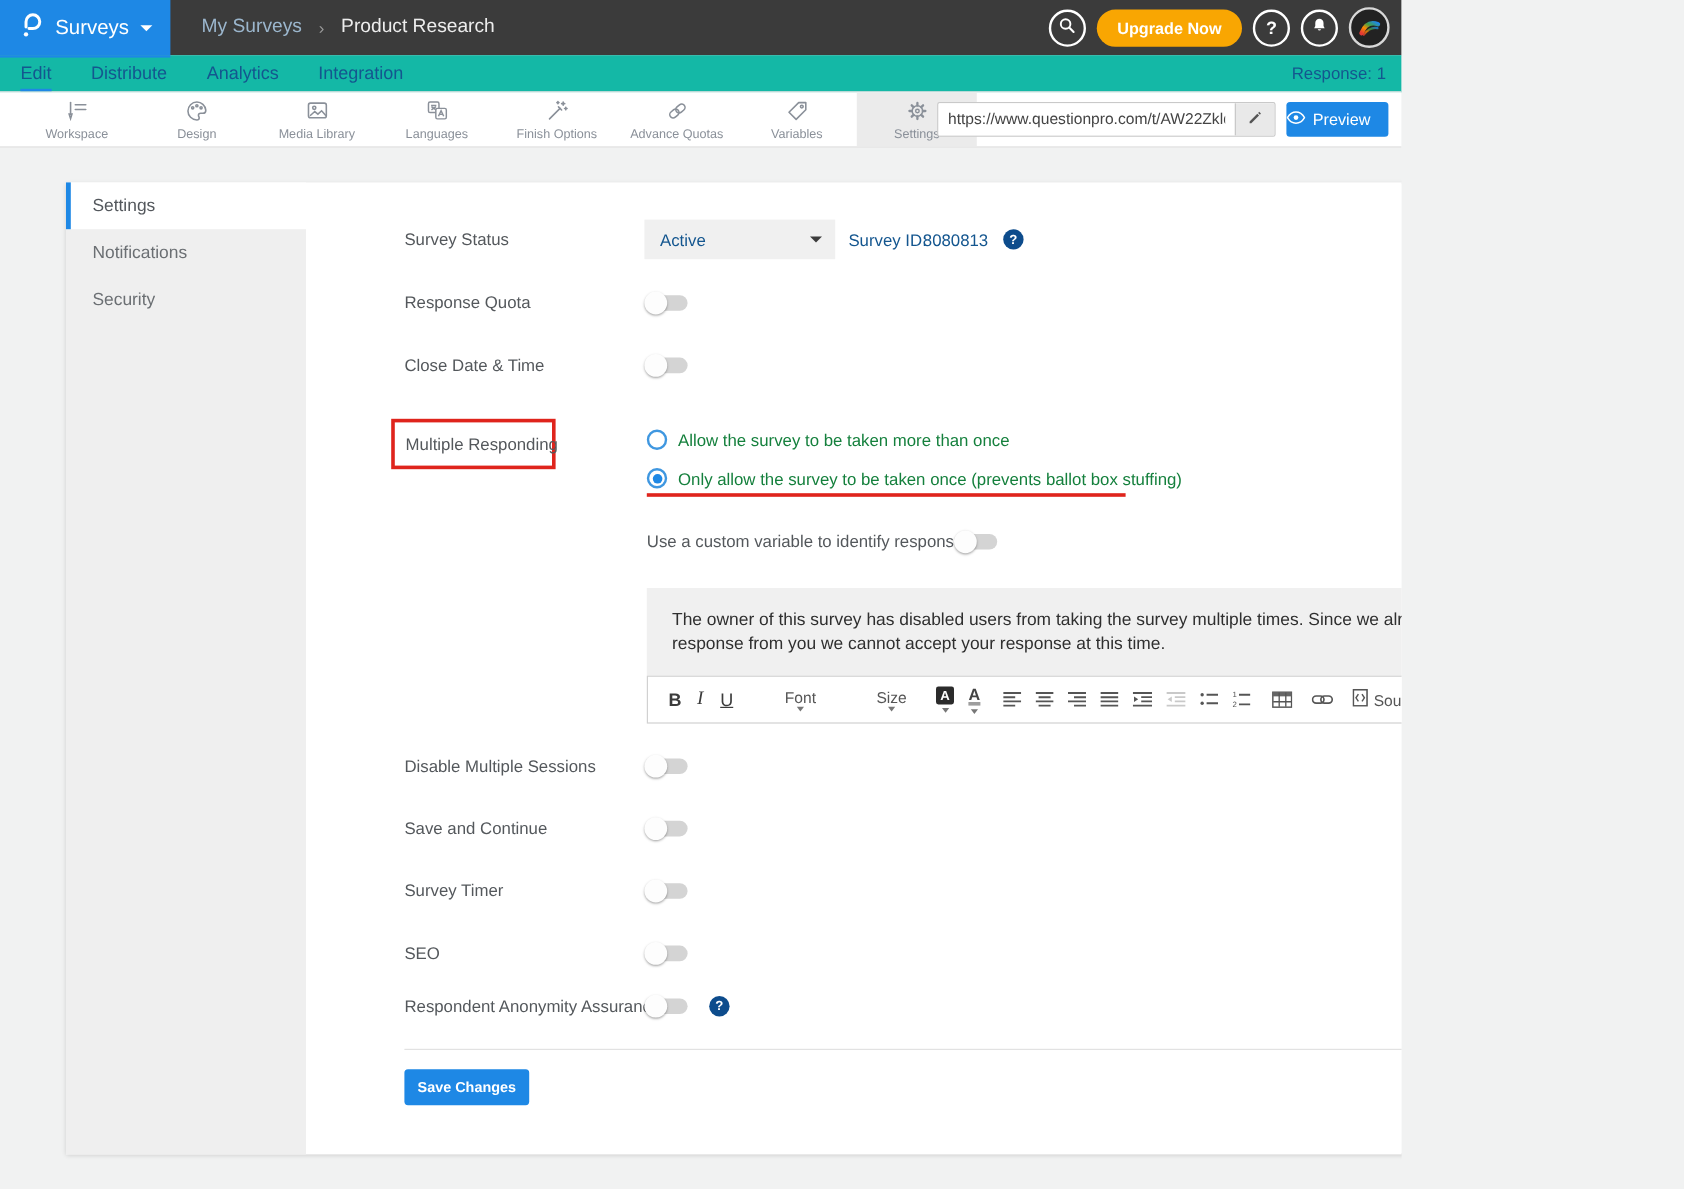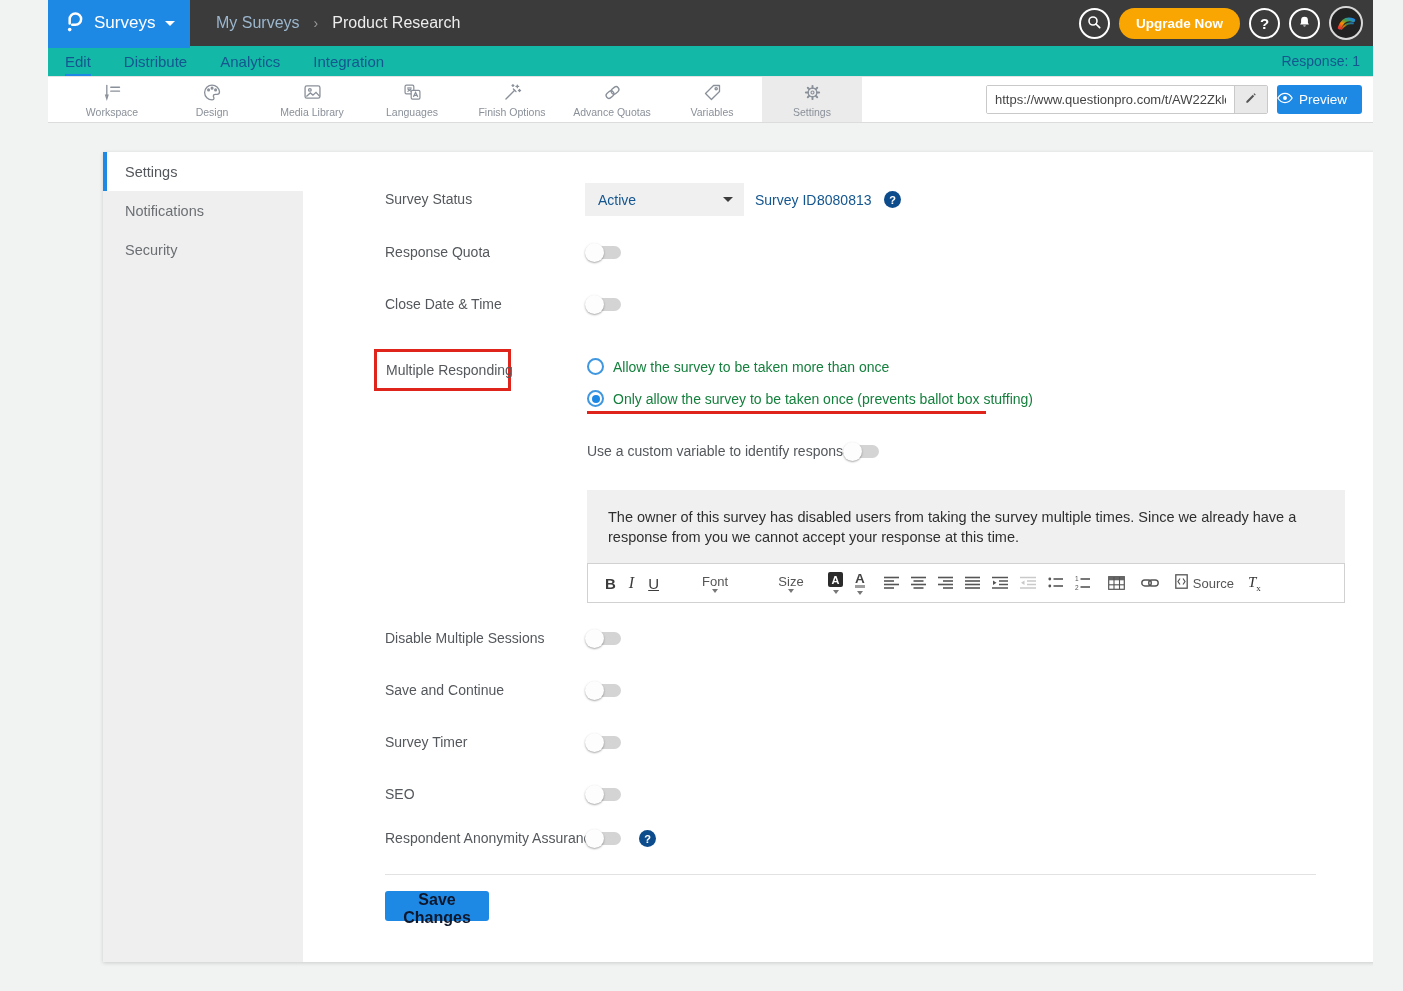--- a/index.html
+++ b/index.html
@@ -1,17 +1,17 @@
 <!DOCTYPE html>
 <html><head>
 <meta charset="utf-8">
 <style>
   * { margin:0; padding:0; box-sizing:border-box; }
   body { font-family:"Liberation Sans", sans-serif; background:#f1f2f2; }
-  .app { position:relative; width:1325px; height:991px; background:#f1f2f2; overflow:hidden;margin-left:48px; }
+  .app { position:relative; width:1168px; height:991px; background:#f1f2f2; overflow:hidden; }
 
   
   .topbar { position:absolute; top:0; left:0; width:100%; height:46px; background:#3b3b3b; }
   .brand { position:absolute; left:0; top:0; width:142px; height:46px; background:#1e88e5; color:#fff;
            display:flex; align-items:center; padding-left:15px; gap:10px; cursor:pointer; }
   .brand-label { font-size:17px; }
   .caret-down { width:0; height:0; border-left:5px solid transparent; border-right:5px solid transparent; border-top:5px solid #fff; }
   .breadcrumb { position:absolute; left:168px; top:0; height:46px; display:flex; align-items:center; gap:14px; font-size:16px; }
   .crumb-parent { color:#9bb6cd; cursor:pointer; }
   .crumb-sep { color:#9a9a9a; font-size:14px; }
@@ -85,21 +85,21 @@
   .ed-abg { margin-right:12px; gap:3px; } .ed-acolor { margin-right:19px; gap:3px; }
   .abg-chip { width:15px; height:15px; background:#2b2b2b; border-radius:2px; color:#fff; font-size:11px; font-weight:bold; display:flex; align-items:center; justify-content:center; }
   .acolor-chip { font-size:13.5px; font-weight:bold; color:#444; border-bottom:3px solid #9e9e9e; line-height:13px; }
   .ed-svg { margin-right:12px; }
   .ed-source { display:flex; align-items:center; gap:5px; font-size:13px; color:#555; margin:0 14px 0 4px; cursor:pointer; }
   .ed-tx { font-family:"Liberation Serif", serif; font-style:italic; font-size:15px; color:#333; cursor:pointer; }
   .ed-tx sub { font-style:normal; font-size:9px; }
 
   .divider { position:absolute; left:282px; top:722px; width:931px; height:1px; background:#e2e2e2; }
   .save-btn { position:absolute; left:282px; top:739px; width:104px; height:30px; background:#1e88e5; border:none; border-radius:3px;
-              color:#0f172a; font-size:16px; font-weight:bold; cursor:pointer; font-family:inherit; }
+              color:#ffffff; font-size:12px; font-weight:bold; cursor:pointer; font-family:inherit; }
 </style>
 </head>
 <body>
 
 <div class="app">
 
   <div class="topbar">
     <div class="brand">
       <span>
         <svg width="21" height="25" viewBox="0 0 22 26">

